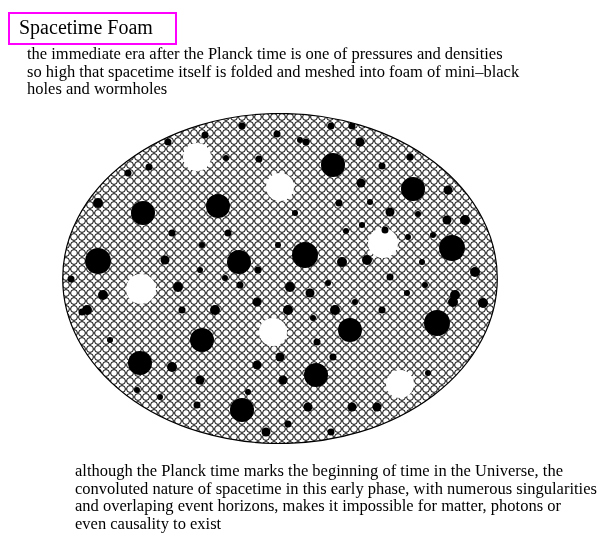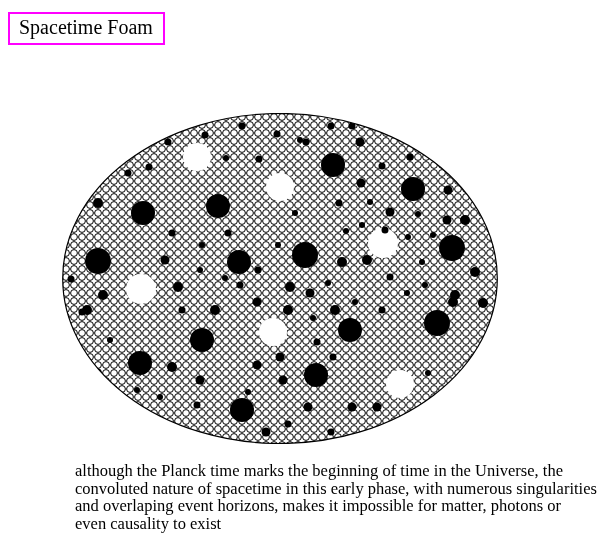--- a/index.html
+++ b/index.html
@@ -3,41 +3,44 @@
 <meta charset="utf-8">
 <style>
   html,body{margin:0;padding:0;background:#ffffff;}
   .page{
     position:relative;width:610px;height:560px;background:#ffffff;
     font-family:"Liberation Serif","DejaVu Serif",serif;color:#000000;overflow:hidden;
   }
   .title-box{
     position:absolute;left:8px;top:12px;
     border:2px solid #ff00ff;background:#ffffff;
-    padding:2px 10px 4px 9px;
+    padding:2px 22px 4px 9px;
     font-size:20px;line-height:23px;white-space:nowrap;
   }
   .para{
     position:absolute;left:27px;width:578px;
     font-size:16.5px;line-height:17.5px;
     white-space:pre-line;letter-spacing:0px;
   }
   .para.intro{top:45px;}
   .para.closing{top:462px;margin-left:48px;}
   .foam-svg{position:absolute;left:62px;top:113px;}
 </style>
 </head>
 <body>
 
 <div class="page">
 
   <div class="title-box">
     <span>Spacetime Foam</span>
   </div>
 
+  <div class="para intro">the immediate era after the Planck time is one of pressures and densities
+so high that spacetime itself is folded and meshed into foam of mini–black
+holes and wormholes</div>
 
   <svg class="foam-svg" id="foam-svg" width="436" height="331" viewBox="0 0 436 331" xmlns="http://www.w3.org/2000/svg">
     <defs>
       <pattern id="foamPat" width="8" height="8" patternUnits="userSpaceOnUse">
         <rect width="8" height="8" fill="#ffffff"></rect>
         <circle cx="4" cy="4" r="3.4" fill="#ffffff" stroke="#000000" stroke-width="1"></circle>
       </pattern>
       <clipPath id="foamClip">
         <ellipse id="foam-clip-ellipse" cx="218" cy="165.5" rx="217.3" ry="165"></ellipse>
       </clipPath>

